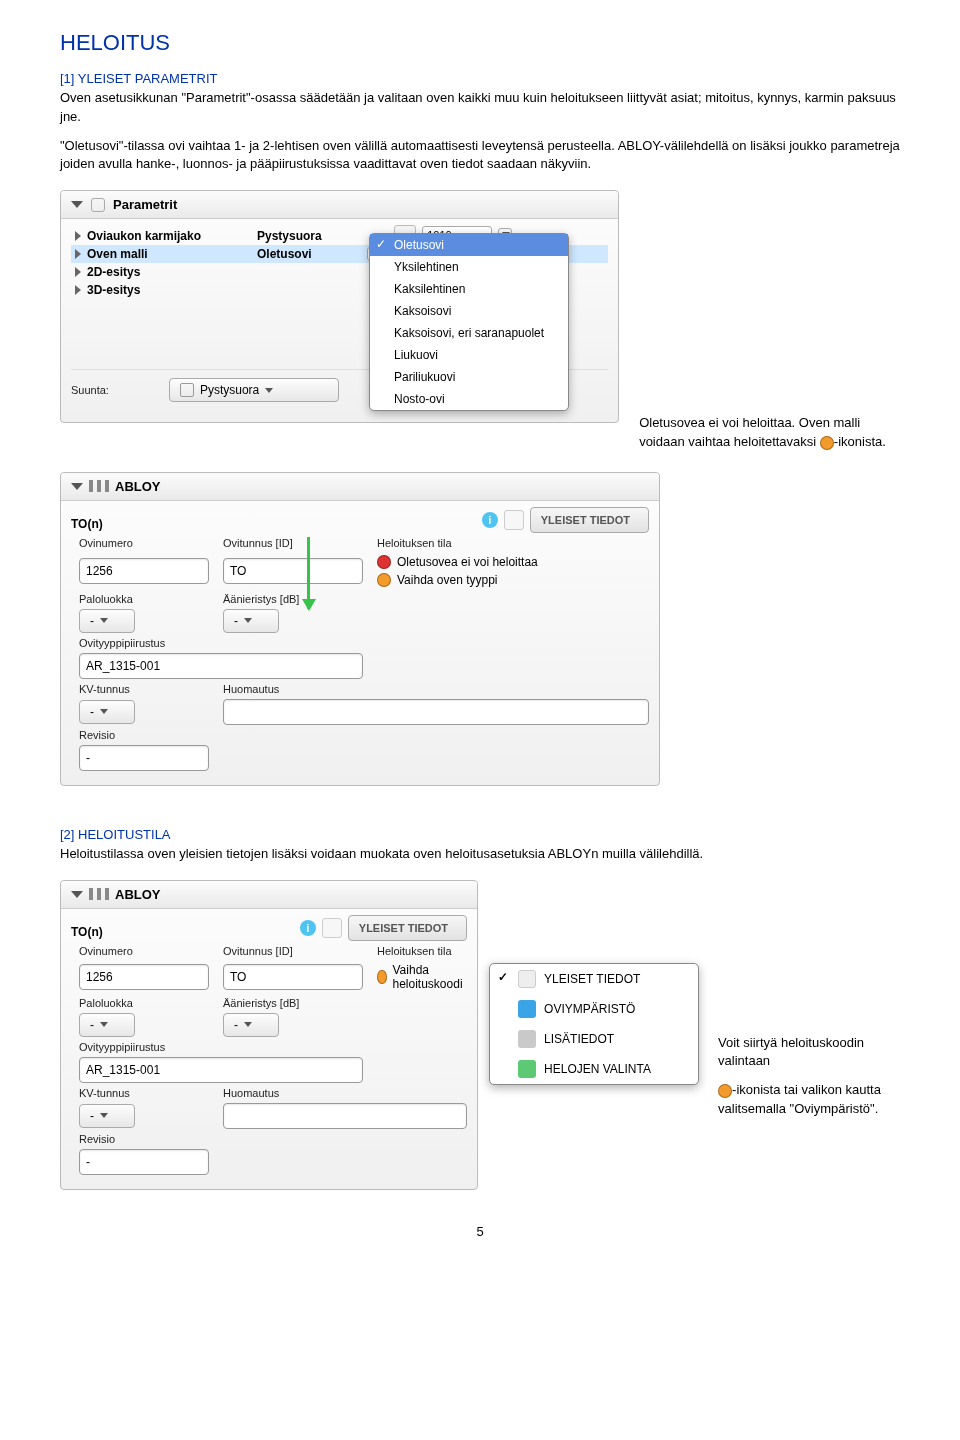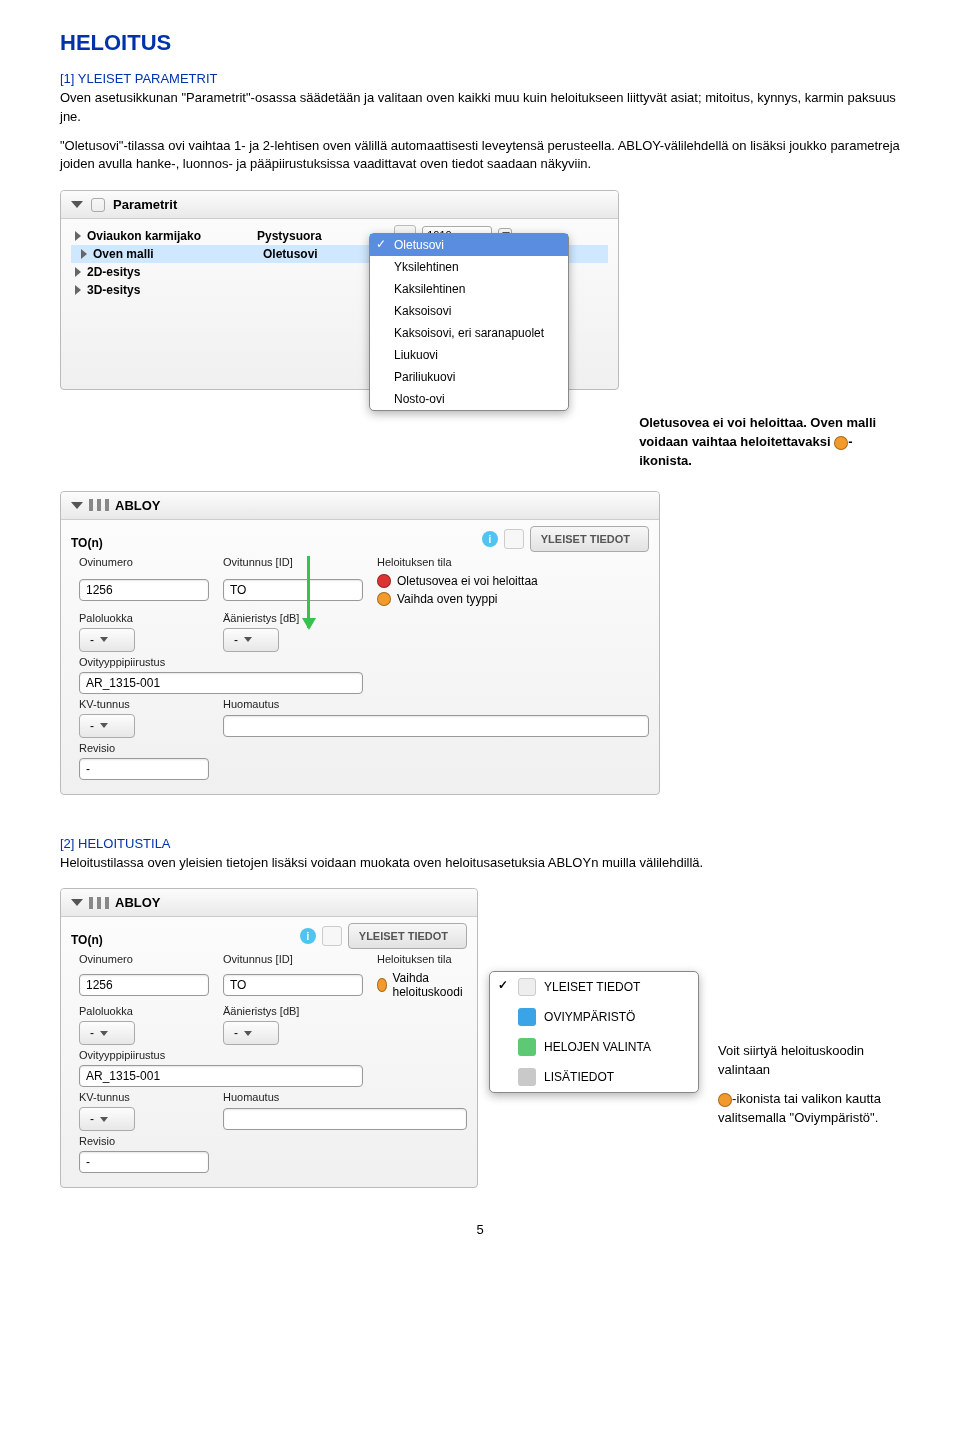--- a/index.html
+++ b/index.html
@@ -1,48 +1,48 @@
 <!DOCTYPE html>
 <html><head>
 <meta charset="utf-8">
 <style>
   * { box-sizing: border-box; margin: 0; padding: 0; }
   body { font-family: Arial, Helvetica, sans-serif; font-size: 14px; background: #fff; color: #000; width: 960px; padding: 30px 60px 40px 60px; }
-  h1 { color: #0033aa; font-size: 22px; font-weight: bold; margin-bottom: 14px; }
+  h1 { color: #0033aa; font-size: 22px; font-weight: normal; margin-bottom: 14px; }
   p.body { font-size: 13px; line-height: 1.45; margin-bottom: 10px; }
   .ref { color: #0033aa; }
 
   .screenshot { width: 600px; margin: 6px 0 10px 0; }
 
   .panel { border: 1px solid #bbb; border-radius: 4px; background: linear-gradient(#fdfdfd,#f0f0f0); }
   .panel-header { display:flex; align-items:center; gap:8px; padding:6px 10px; border-bottom:1px solid #ccc; font-weight:bold; font-size:13px; background:linear-gradient(#fcfcfc,#e9e9e9); border-radius:4px 4px 0 0; }
   .tri { display:inline-block; width:0; height:0; border-left:6px solid transparent; border-right:6px solid transparent; border-top:7px solid #555; }
   .panel-body { padding:8px 10px 14px 10px; position: relative; }
 
   .param-row { display:flex; align-items:center; padding:2px 0; font-size:12px; }
-  .param-row.selected { background:#cfe8ff;padding-left:6px; }
+  .param-row.selected { background:#cfe8ff; }
   .arrow-r { display:inline-block; width:0;height:0;border-top:5px solid transparent;border-bottom:5px solid transparent;border-left:6px solid #666; margin-right:6px; margin-left:4px;}
   .param-row .lbl { width:170px; font-weight:bold; }
   .param-row .val { width:110px; font-weight:bold; }
   .chev { display:inline-block; width:14px;height:14px;border:1px solid #aaa;border-radius:3px;background:#fafafa;position:relative;}
   .chev::after{content:"";position:absolute;left:3px;top:3px;width:0;height:0;border-left:4px solid transparent;border-right:4px solid transparent;border-top:5px solid #555;}
 
   .dropdown-pop { position:absolute; left:308px; top:14px; width:200px; background:#fff;border:1px solid #888;border-radius:5px; box-shadow:0 3px 10px rgba(0,0,0,.3); z-index:5; font-size:12px;}
   .dropdown-pop .item { padding:4px 10px 4px 24px; position:relative; }
   .dropdown-pop .item.sel { background:#5a8de0; color:#fff;}
   .dropdown-pop .item.sel::before { content:"✓"; position:absolute; left:6px; top:3px; }
 
   .side-inputs { position:absolute; right:14px; top:6px; width:210px; }
   .miniinput { width:70px; height:18px; border:1px solid #aaa; border-radius:3px; background:#fff; font-size:11px; padding:0 4px; }
 
   .ghost-row { margin-top:40px; display:flex; align-items:center; gap:6px; font-size:12px; }
   .ghost-icon { display:inline-block; width:24px; height:22px; border:1px solid #bbb; border-radius:3px; background:#f5f5f5;}
 
   .field-label { font-size:11px; color:#222; }
-  .input { height:22px; border:1px solid #999; border-radius:4px; background:#fff; font-size:12px; padding:0 6px; box-shadow:inset 0 1px 2px rgba(0,0,0,.1);}
+  .input { height:22px; border:1px solid #999; border-radius:4px; background:#fff; font-size:12px; padding:12px 6px; box-shadow:inset 0 1px 2px rgba(0,0,0,.1);}
   .btn-drop { display:inline-flex; align-items:center; height:24px; padding:0 10px; border:1px solid #aaa; border-radius:4px; background:linear-gradient(#fdfdfd,#e7e7e7); font-size:12px; gap:6px;}
   .btn-drop .chev-s { width:0;height:0;border-left:4px solid transparent;border-right:4px solid transparent;border-top:5px solid #555;}
   .small-drop { width:56px; }
 
   .ab-grid { display:grid; grid-template-columns: 130px 140px 1fr; column-gap:14px; row-gap:4px; align-items:center;margin-left:8px;}
   .ab-grid .row2 { grid-column: 1 / span 3; }
 
   .status-line { display:flex; align-items:center; gap:6px; font-size:12px; padding:2px 0;}
   .ic-red { width:14px;height:14px;border-radius:50%;background:#d33; display:inline-block; box-shadow:inset 0 0 0 1px rgba(0,0,0,.3);}
   .ic-orange { width:14px;height:14px;border-radius:50%;background:#f29b2c;display:inline-block;box-shadow:inset 0 0 0 1px rgba(0,0,0,.3);}
@@ -141,23 +141,32 @@
           <span class="ghost-icon"></span>
         </div>
         <div style="margin-top:24px;display:flex;gap:6px;align-items:center;">
           <span class="ghost-icon" style="width:22px;height:20px;"></span>
           <input class="miniinput" value="0" style="">
           <span class="chev"></span>
         </div>
       </div>
 
       <div style="clear:both;height:70px;"></div>
-    </div>
-  </div>
-  <div class="cap-box caption" style="margin-top:230px;font-weight:bold;">
+      <div style="display:flex;align-items:center;gap:10px;padding-top:8px;border-top:1px solid #ddd;">
+        <span class="field-label">Suunta:</span>
+        <span style="width:40px"></span>
+        <span class="btn-drop" style="width:170px;">
+          <span style="width:14px;height:14px;border:1px solid #999;border-radius:2px;"></span>
+          <span>Pystysuora</span>
+          <span class="chev-s"></span>
+        </span>
+      </div>
+    </div>
+  </div>
+  <div class="cap-box caption" style="margin-top:230px;">
     <span>Oletusovea ei voi heloittaa. Oven malli voidaan vaihtaa heloitettavaksi </span><span class="ic-inline"></span><span>-ikonista.</span>
   </div>
 </div>
 
 <div class="gap"></div>
 
 <div class="screenshot panel" style="position:relative;">
   <div class="panel-header abloy-header">
     <span class="tri"></span>
     <span class="abloy-icon">
@@ -262,26 +271,26 @@
     <div class="popover" id="tab-popover">
           <div class="p-item sel">
             <span class="pi-icon pi-pencil"></span>
             <span>YLEISET TIEDOT</span>
           </div>
           <div class="p-item">
             <span class="pi-icon pi-blue"></span>
             <span>OVIYMPÄRISTÖ</span>
           </div>
           <div class="p-item">
+            <span class="pi-icon pi-gray"></span>
+            <span>LISÄTIEDOT</span>
+          </div>
+          <div class="p-item">
             <span class="pi-icon pi-green"></span>
             <span>HELOJEN VALINTA</span>
-          </div>
-          <div class="p-item">
-            <span class="pi-icon pi-gray"></span>
-            <span>LISÄTIEDOT</span>
           </div>
         </div>
 
     <div class="ab-grid" style="margin-top:6px;">
       <div class="field-label">Ovinumero</div>
       <div class="field-label">Ovitunnus [ID]</div>
       <div class="field-label">Heloituksen tila</div>
 
       <input class="input" value="1256" style="">
       <input class="input" value="TO" style="">

